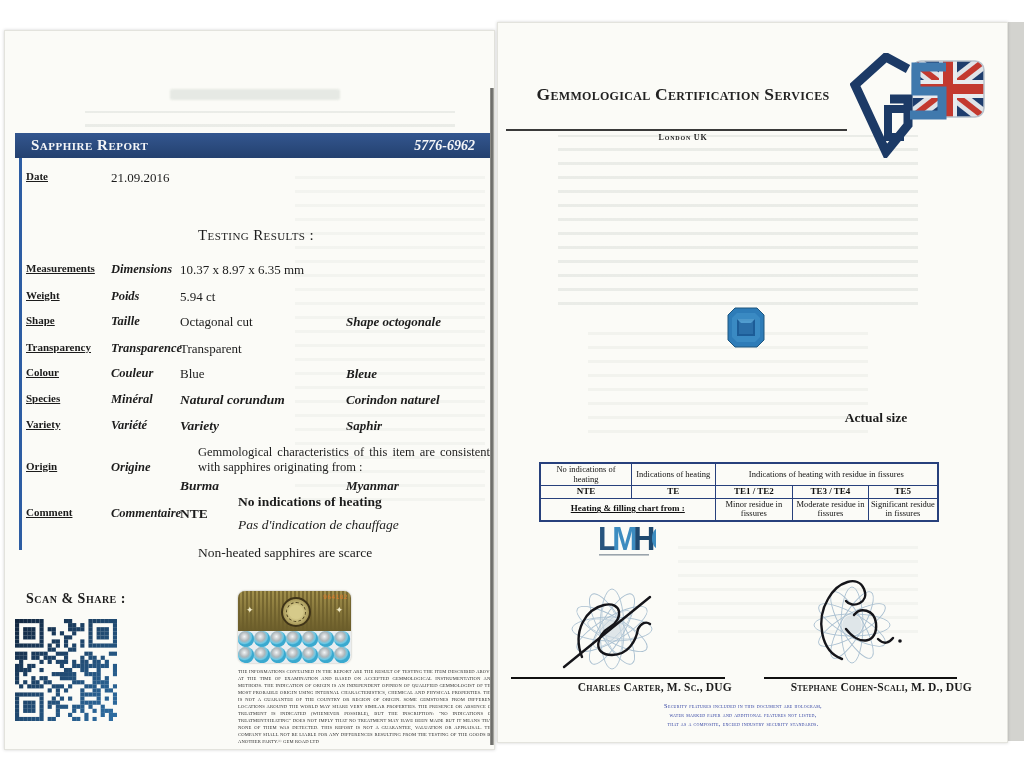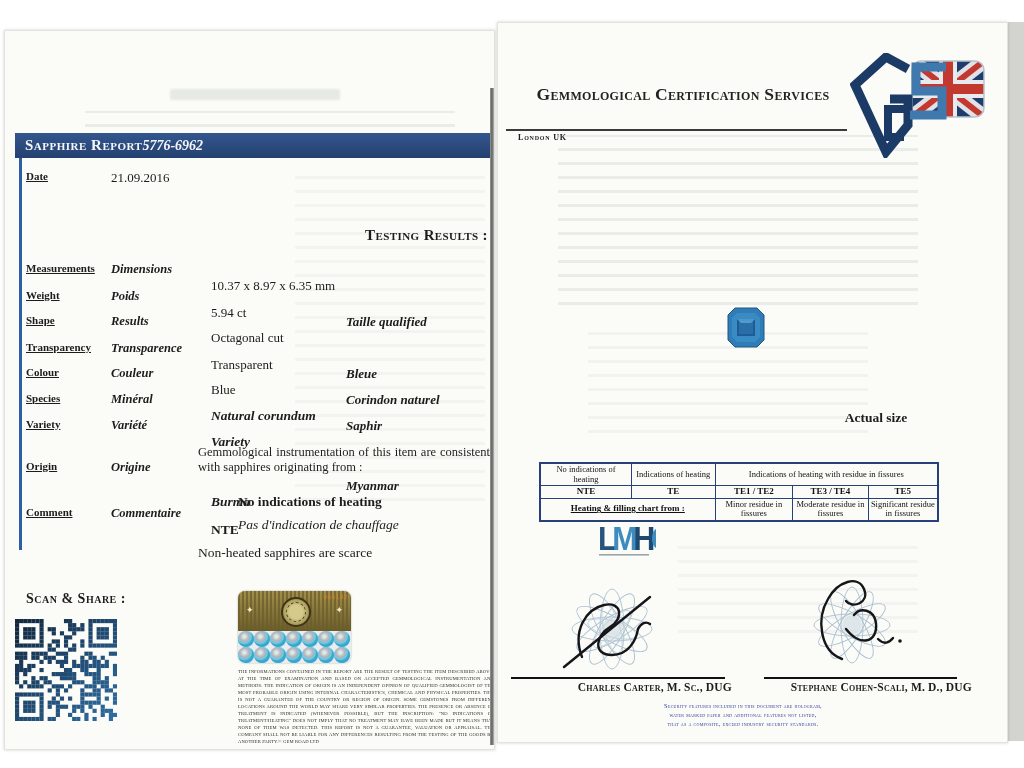--- a/index.html
+++ b/index.html
@@ -21,39 +21,39 @@
   .abs{position:absolute;}
 
   
   .ghost{position:absolute;filter:blur(.6px);pointer-events:none;
     background-image:repeating-linear-gradient(0deg, rgba(125,140,128,.13) 0 3px, transparent 3px 14px);}
   .ghost-bar{position:absolute;filter:blur(.8px);background:rgba(125,140,128,.16);border-radius:2px;}
 
   
   .report-bar{position:absolute;left:10px;top:102px;width:476px;height:25px;
     background:linear-gradient(180deg,#33568f,#24416f);
-    color:#f5f6f8;display:flex;align-items:center;justify-content:flex-start;
-    padding:0 10px;box-sizing:border-box;}
+    color:#f5f6f8;display:flex;align-items:center;justify-content:space-between;
+    padding:0 16px;box-sizing:border-box;}
   .report-bar .title{font-variant:small-caps;font-weight:bold;font-size:15px;letter-spacing:.5px;}
   .report-bar .number{font-style:italic;font-weight:bold;font-size:14px;}
   .blue-rule{position:absolute;left:14px;top:127px;width:3px;height:392px;background:#2d5da3;}
 
   .lbl{font-weight:bold;text-decoration:underline;font-size:11px;}
   .fr{font-weight:bold;font-style:italic;font-size:12.5px;}
   .val{font-size:13px;}
   .frval{font-weight:bold;font-style:italic;font-size:13px;}
   .row{position:absolute;left:0;width:489px;height:24px;}
   .row .c1{position:absolute;left:21px;}
   .row .c2{position:absolute;left:106px;}
-  .row .c3{position:absolute;left:206px;margin-top:16px;}
+  .row .c3{position:absolute;left:175px;}
   .row .c4{position:absolute;left:341px;}
   .bold-row .val{font-weight:bold;font-size:13.5px;font-style:italic;}
 
-  .section-title{position:absolute;left:193px;top:196px;width:290px;text-align:right;
-    font-variant:small-caps;font-weight:bold;font-size:15px;letter-spacing:.4px;}
+  .section-title{position:absolute;left:193px;top:196px;width:290px;text-align:left;
+    font-variant:small-caps;font-weight:normal;font-size:15px;letter-spacing:.4px;}
 
   .origin-note{position:absolute;left:193px;top:414px;width:292px;font-size:12.5px;
     line-height:14.5px;text-align:justify;}
   .scan-share{position:absolute;left:21px;top:560px;font-variant:small-caps;
     font-weight:bold;font-size:14px;letter-spacing:.5px;}
   #qr{position:absolute;left:10px;top:588px;width:102px;height:102px;}
 
   .hologram{position:absolute;left:233px;top:560px;width:113px;height:72px;
     border-radius:7px;overflow:hidden;box-shadow:0 0 2px rgba(0,0,0,.35);}
   .holo-top{position:relative;height:40px;
@@ -69,21 +69,21 @@
   .holo-bottom{height:32px;background:#e9edf0;}
 
   .disclaimer{position:absolute;left:233px;top:637px;width:256px;
     font-size:4.6px;line-height:7px;text-align:justify;letter-spacing:.15px;
     text-transform:uppercase;color:#2b2b2b;}
 
   
   .org-name{position:absolute;left:20px;top:61px;width:330px;text-align:center;
     font-variant:small-caps;font-weight:bold;font-size:17.5px;letter-spacing:.3px;color:#222;}
   .org-underline{position:absolute;left:8px;top:106px;width:341px;border-top:2px solid #3a3a3a;}
-  .org-location{position:absolute;left:20px;top:110px;width:330px;text-align:left;
+  .org-location{position:absolute;left:20px;top:110px;width:330px;text-align:center;
     font-variant:small-caps;font-weight:bold;font-size:8px;letter-spacing:.8px;}
   #gcs-logo{position:absolute;left:352px;top:30px;width:140px;height:105px;}
 
   #gem{position:absolute;left:229px;top:284px;width:38px;height:41px;}
   .actual-size{position:absolute;left:308px;top:387px;width:140px;text-align:center;
     font-weight:bold;font-size:13.5px;}
 
   table.heat{position:absolute;left:41px;top:439px;width:400px;border-collapse:collapse;
     border:2px solid #27407c;font-size:8.5px;text-align:center;color:#111;}
   table.heat td{border:1px solid #27407c;padding:1px 2px;line-height:9.5px;}
@@ -132,23 +132,23 @@
     <span class="c2 fr">Dimensions</span>
     <span class="c3 val">10.37 x 8.97 x 6.35 mm</span>
   </div>
   <div class="row" style="top:258px;">
     <span class="c1 lbl">Weight</span>
     <span class="c2 fr">Poids</span>
     <span class="c3 val">5.94 ct</span>
   </div>
   <div class="row" style="top:283px;">
     <span class="c1 lbl">Shape</span>
-    <span class="c2 fr">Results</span>
+    <span class="c2 fr">Taille</span>
     <span class="c3 val">Octagonal cut</span>
-    <span class="c4 frval">Taille qualified</span>
+    <span class="c4 frval">Shape octogonale</span>
   </div>
   <div class="row" style="top:310px;">
     <span class="c1 lbl">Transparency</span>
     <span class="c2 fr">Transparence</span>
     <span class="c3 val">Transparent</span>
   </div>
   <div class="row" style="top:335px;">
     <span class="c1 lbl">Colour</span>
     <span class="c2 fr">Couleur</span>
     <span class="c3 val">Blue</span>
@@ -160,21 +160,21 @@
     <span class="c3 val">Natural corundum</span>
     <span class="c4 frval">Corindon naturel</span>
   </div>
   <div class="row bold-row" style="top:387px;">
     <span class="c1 lbl">Variety</span>
     <span class="c2 fr">Variété</span>
     <span class="c3 val">Variety</span>
     <span class="c4 frval">Saphir</span>
   </div>
 
-  <div class="origin-note">Gemmological instrumentation of this item are consistent with sapphires originating from :</div>
+  <div class="origin-note">Gemmological characteristics of this item are consistent with sapphires originating from :</div>
   <div class="row bold-row" style="top:447px;">
     <span class="c3 val">Burma</span>
     <span class="c4 frval">Myanmar</span>
   </div>
   <div class="row" style="top:429px;">
     <span class="c1 lbl">Origin</span>
     <span class="c2 fr">Origine</span>
   </div>
 
   <div class="abs" style="left:233px;top:463px;font-weight:bold;font-size:13.5px;">No indications of heating</div>

